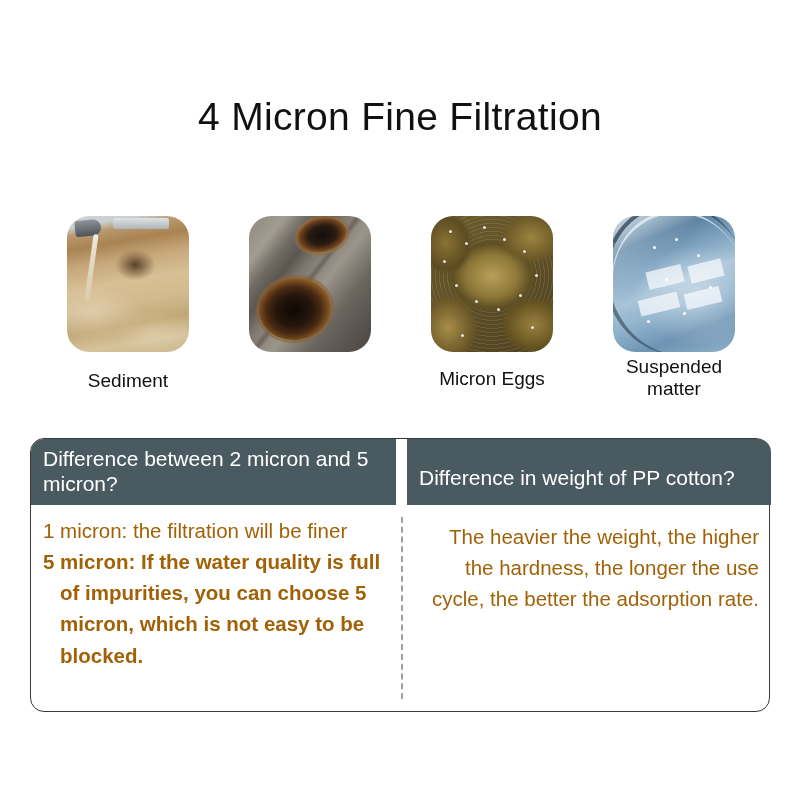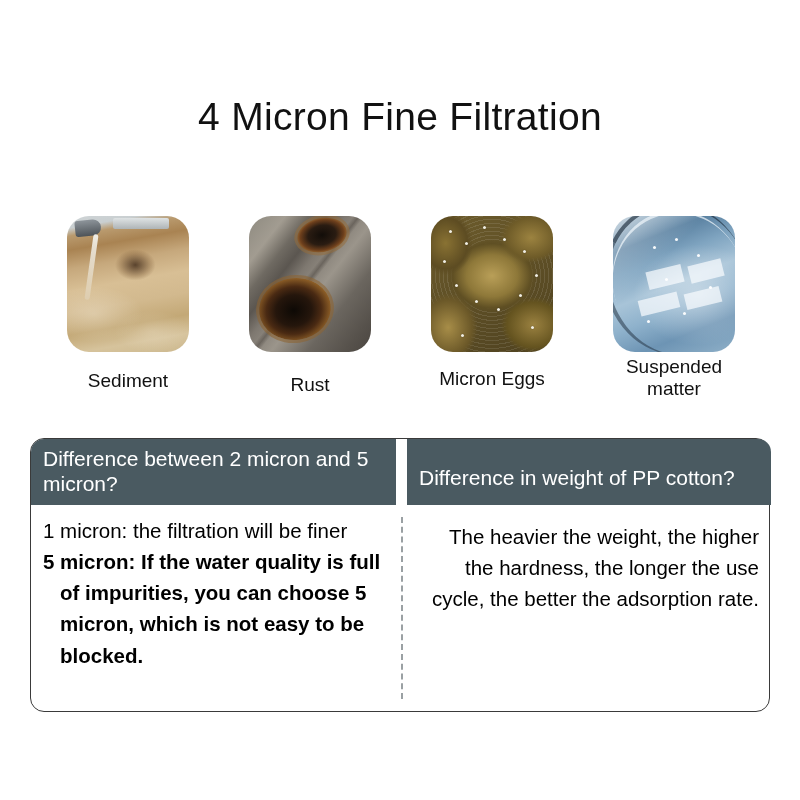--- a/index.html
+++ b/index.html
@@ -240,21 +240,21 @@
   .qa-col.right .qa-header { left: 5px; right: 0;   border-radius: 0 13px 0 0; }
   .qa-col.right .qa-header { display: flex; align-items: center; padding-top: 12px; }
 
   .qa-body {
     position: absolute;
     top: 76px;
     left: 12px;
     right: 12px;
     font-size: 20.5px;
     line-height: 1.52;
-    color: #000000;
+    color: #a16207;
   }
   .qa-col.right .qa-body { left: 22px; top: 82px; text-align: right; }
 
   .qa-divider {
     position: absolute;
     left: 370px;
     top: 78px;
     width: 0;
     height: 182px;
     border-left: 2px dashed #9aa0a3;
@@ -277,21 +277,20 @@
     </div>
     <div class="thumb-caption">Sediment</div>
   </div>
 
   <div class="thumb-cell c1">
     <div class="thumb-img img-rust">
       <div class="blade"></div>
       <div class="pipe pipe-a"></div>
       <div class="pipe pipe-b"></div>
     </div>
-    <div class="thumb-caption">Rust</div>
   </div>
 
   <div class="thumb-cell c2">
     <div class="thumb-img img-eggs">
       <span class="speck" style="left:18px;top:14px"></span>
       <span class="speck" style="left:34px;top:26px"></span>
       <span class="speck" style="left:52px;top:10px"></span>
       <span class="speck" style="left:72px;top:22px"></span>
       <span class="speck" style="left:92px;top:34px"></span>
       <span class="speck" style="left:104px;top:58px"></span>

